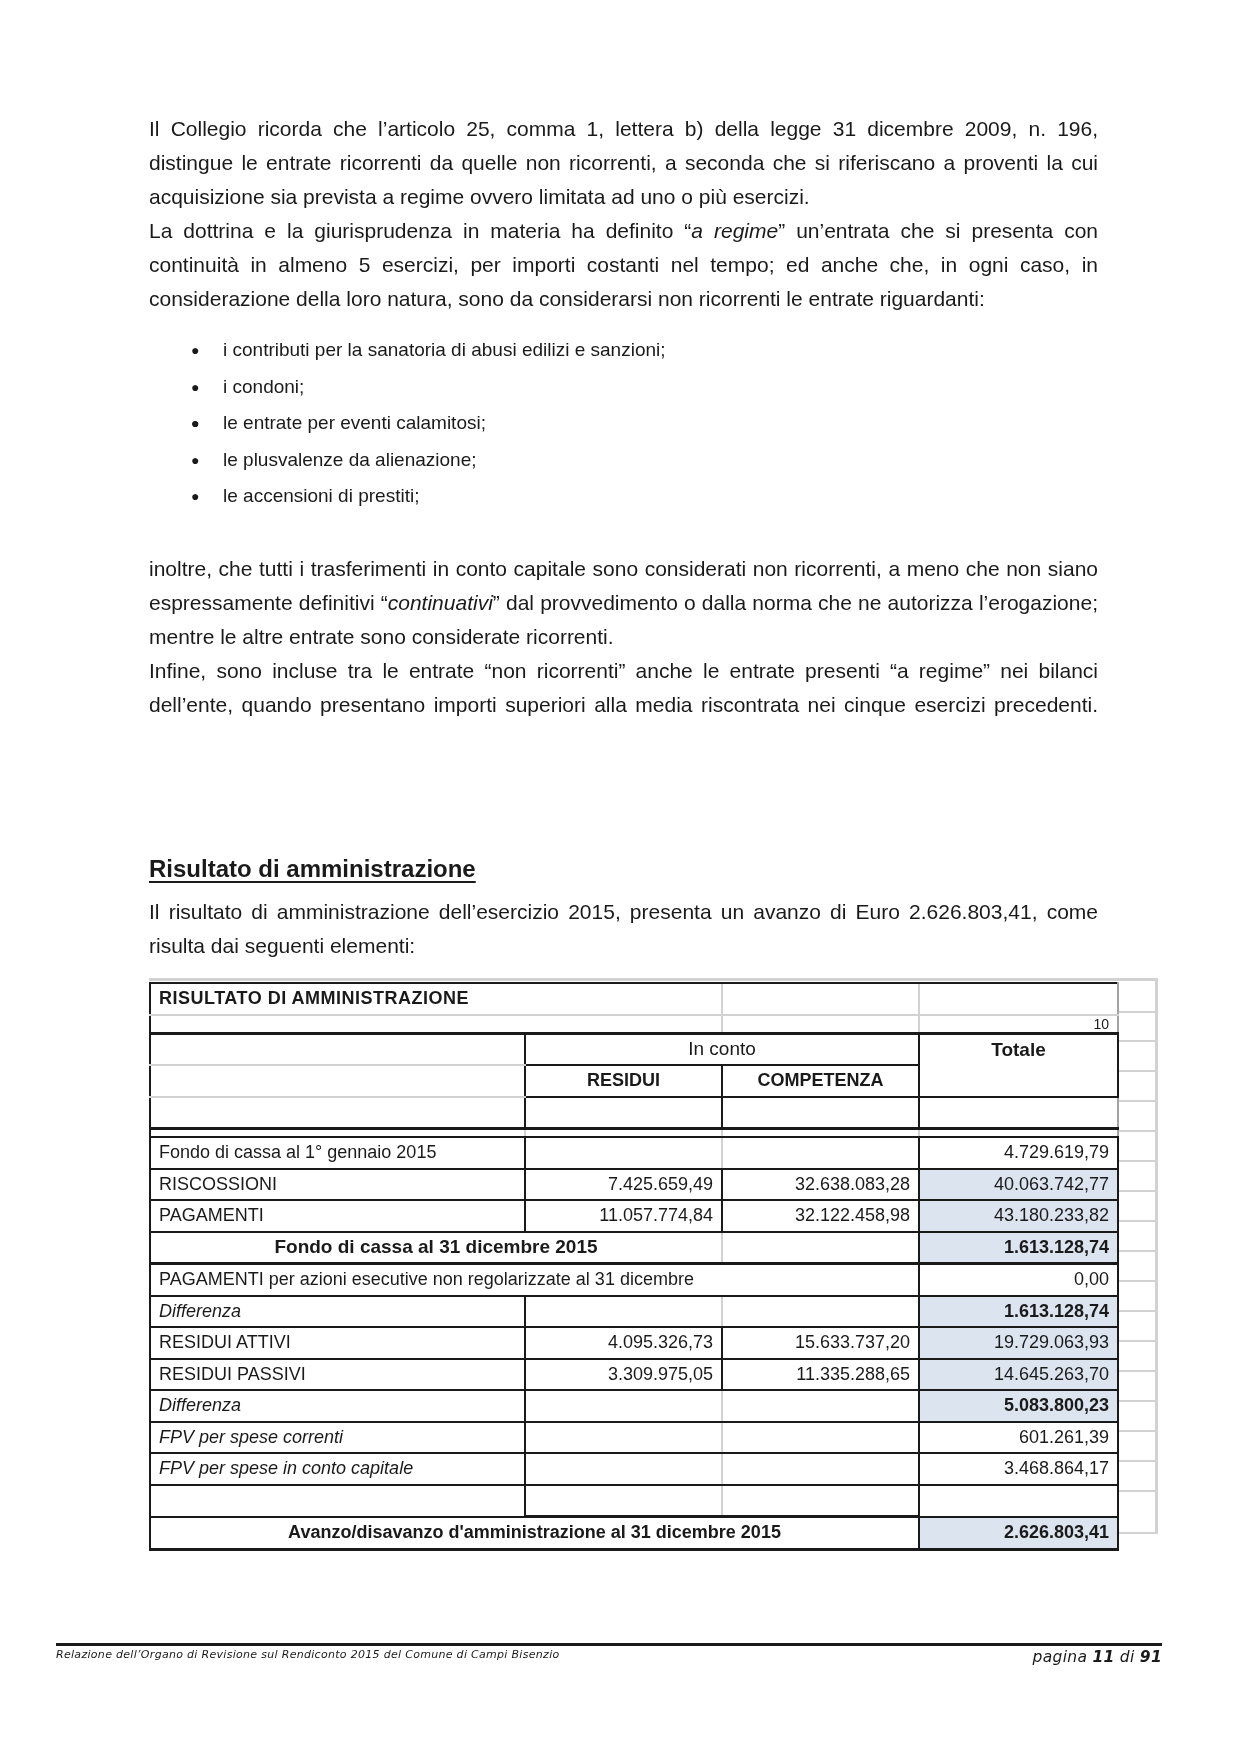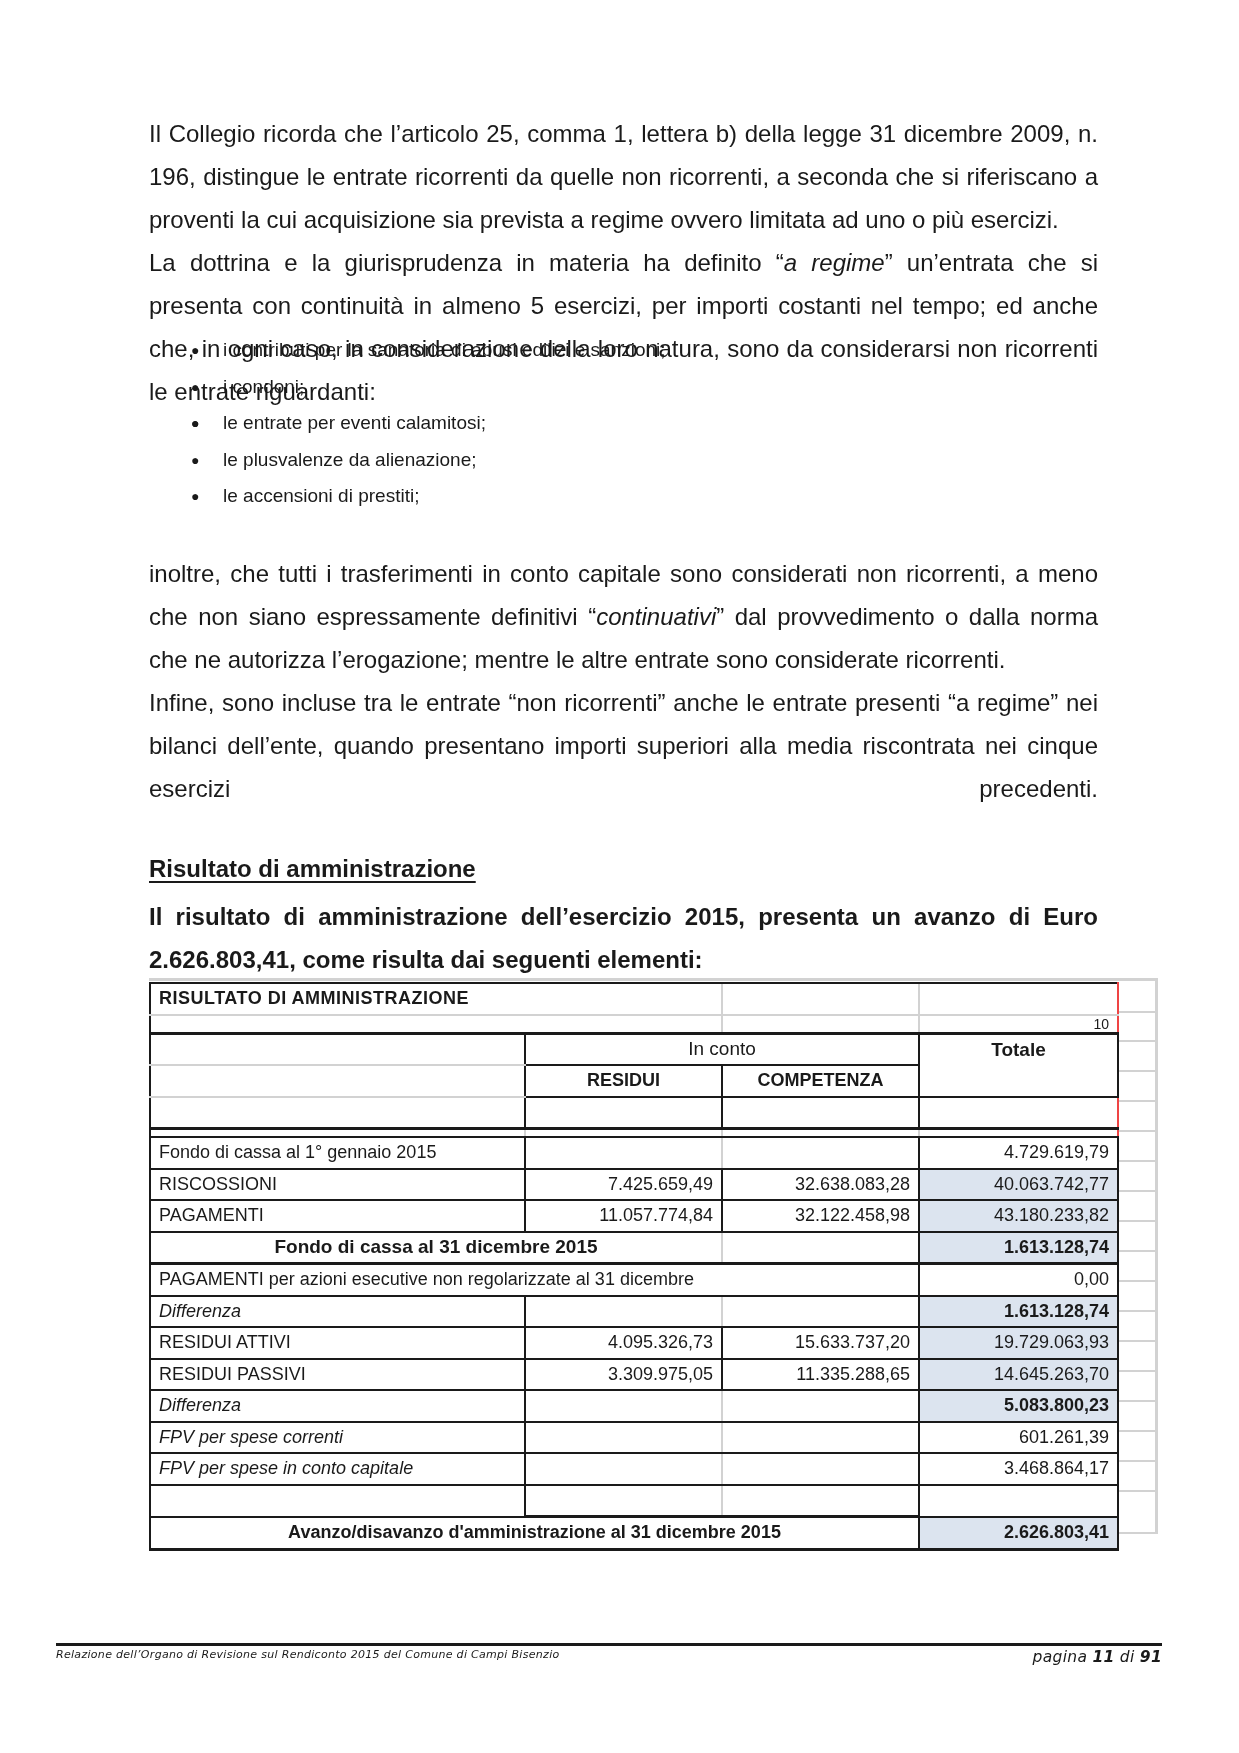--- a/index.html
+++ b/index.html
@@ -1,18 +1,18 @@
 <!DOCTYPE html>
 <html><head>
 <meta charset="utf-8">
 <style>
   html, body { margin: 0; padding: 0; background: #ffffff; }
   body { width: 1239px; height: 1753px; position: relative; overflow: hidden;
          font-family: "Liberation Sans", sans-serif; color: #1a1a1a; }
-  .para { position: absolute; left: 149px; width: 949px; font-size: 24px; line-height: 43px; }
+  .para { position: absolute; left: 149px; width: 949px; font-size: 21px; line-height: 34px; }
   .para p { margin: 0; text-align: justify; }
   .para p.last-justify { text-align-last: justify; }
   .bullets { position: absolute; left: 149px; width: 949px; font-size: 19px; line-height: 36.6px; margin: 0; padding: 0; list-style: none; }
   .bullets li { position: relative; padding-left: 74px; }
   .bullets li .dot { position: absolute; left: 42px; top: 0; font-size: 14px; }
   .heading { position: absolute; left: 149px; top: 855px; font-size: 24px; font-weight: bold; text-decoration: underline; text-underline-offset: 4px; }
   em { font-style: italic; }
 
   
   .tbl-wrap { position: absolute; left: 149px; top: 978px; width: 1008px; height: 556px; }
@@ -20,21 +20,21 @@
   .gl { position: absolute; background: #d2d2d2; }
   table.res { position: absolute; left: 0; top: 4px; border-collapse: collapse; table-layout: fixed;
               font-family: "Liberation Sans", sans-serif; font-size: 18px; width: 968px; }
   table.res col.c1 { width: 375px; }
   table.res col.c2 { width: 197px; }
   table.res col.c3 { width: 197px; }
   table.res col.c4 { width: 199px; }
   table.res td { padding: 0 8px; height: 29.5px; vertical-align: middle; white-space: nowrap; }
   .b { border: 2px solid #1a1a1a; }
   .bl { border-left: 2px solid #1a1a1a; }
-  .br { border-right: 2px solid #ef4444; }
+  .br { border-right: 2px solid #a3a3a3; }
   .bt { border-top: 2px solid #1a1a1a; }
   .bb { border-bottom: 3px solid #1a1a1a; }
   .num { text-align: right; }
   .bold { font-weight: bold; }
   .ital { font-style: italic; }
   .ctr { text-align: center; }
   .hl { background: #dce4ef; }
   .gridv { border-left: 2px solid #d2d2d2; }
   .title-cell { font-weight: bold; font-size: 18px; letter-spacing: 0.5px; }
   .note10 { text-align: right; font-size: 14px; vertical-align: bottom !important; padding-bottom: 0 !important; }
@@ -61,21 +61,21 @@
   <li><span class="dot">●</span><span>le plusvalenze da alienazione;</span></li>
   <li><span class="dot">●</span><span>le accensioni di prestiti;</span></li>
 </ul>
 
 <div class="para" style="top:552px;">
   <p><span>inoltre, che tutti i trasferimenti in conto capitale sono considerati non ricorrenti, a meno che non siano espressamente definitivi “</span><em>continuativi</em><span>” dal provvedimento o dalla norma che ne autorizza l’erogazione; mentre le altre entrate sono considerate ricorrenti.</span></p>
   <p class="last-justify">Infine, sono incluse tra le entrate “non ricorrenti” anche le entrate presenti “a regime” nei bilanci dell’ente, quando presentano importi superiori alla media riscontrata nei cinque esercizi precedenti.</p>
 </div>
 
 <div class="heading">Risultato di amministrazione</div>
-<div class="para" style="top:895px;font-weight:bold;">
+<div class="para" style="top:895px;">
   <p>Il risultato di amministrazione dell’esercizio 2015, presenta un avanzo di Euro 2.626.803,41, come risulta dai seguenti elementi:</p>
 </div>
 
 <div class="tbl-wrap">
   <div class="grid">
     <div class="gl" style="left:0;top:0;width:1008px;height:3px;"></div>
     <div class="gl" style="left:1006px;top:0;width:3px;height:556px;"></div>
     <div class="gl" style="left:968px;top:33px;width:40px;height:2px;"></div>
     <div class="gl" style="left:968px;top:62px;width:40px;height:2px;"></div>
     <div class="gl" style="left:968px;top:92px;width:40px;height:2px;"></div>

